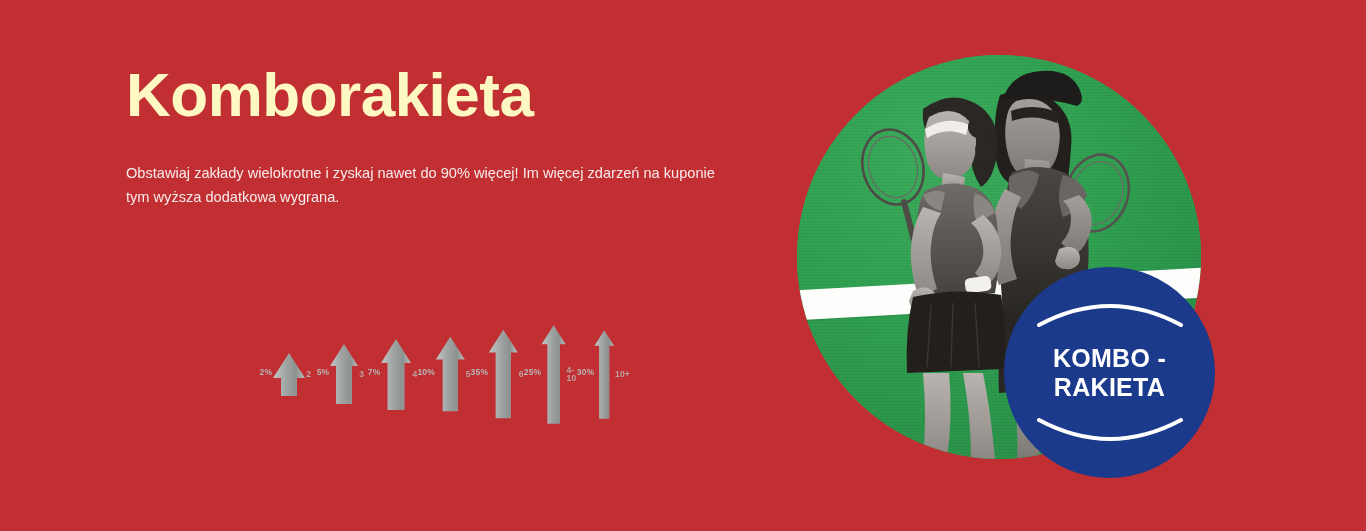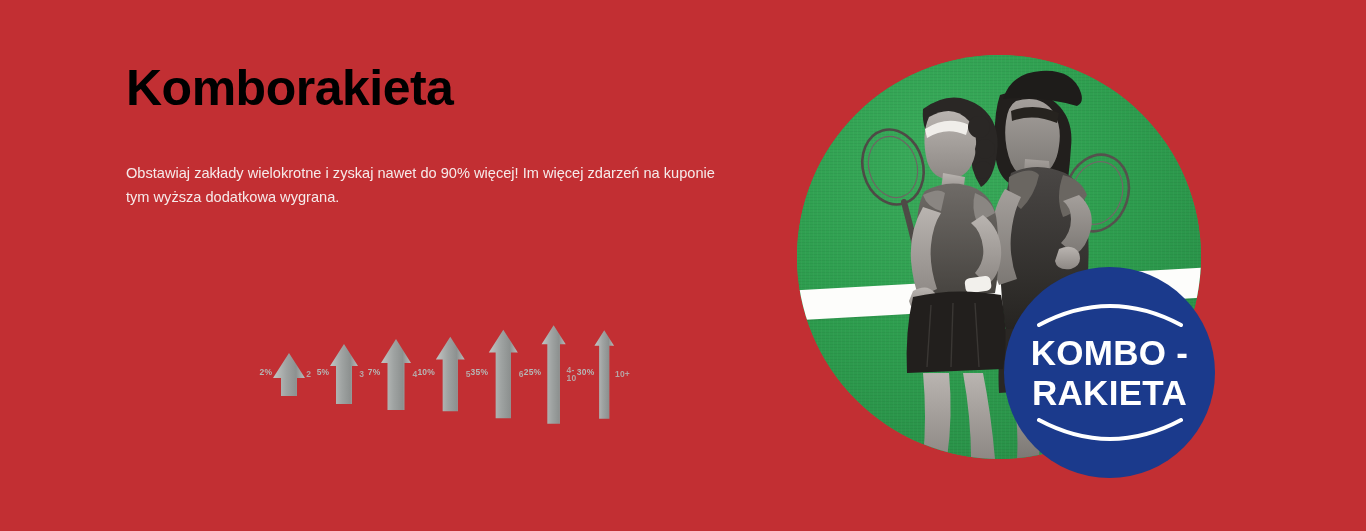--- a/index.html
+++ b/index.html
@@ -21,24 +21,24 @@
     inset: 0;
     background: #c22f33;
   }
 
   
 
   .headline {
     position: absolute;
     left: 126px;
     top: 62px;
-    font-size: 50px;
+    font-size: 62px;
     font-weight: 700;
     letter-spacing: -0.5px;
-    color: #000000;
+    color: #fef9c3;
     line-height: 1.05;
     white-space: nowrap;
   }
 
   .subtext {
     position: absolute;
     left: 126px;
     top: 162px;
     width: 616px;
     font-size: 14.6px;
@@ -172,21 +172,21 @@
     overflow: hidden;
   }
 
   .badge-arc.top { top: 26px; }
   .badge-arc.bottom { bottom: 26px; }
 
   .badge-arc svg { display: block; width: 100%; height: 100%; }
 
   .badge-text {
     color: #ffffff;
-    font-size: 35px;
+    font-size: 25px;
     font-weight: 700;
     letter-spacing: 0.3px;
     line-height: 1.14;
     text-align: center;
     z-index: 2;
     white-space: nowrap;
   }
 </style>
 </head>
 <body>

